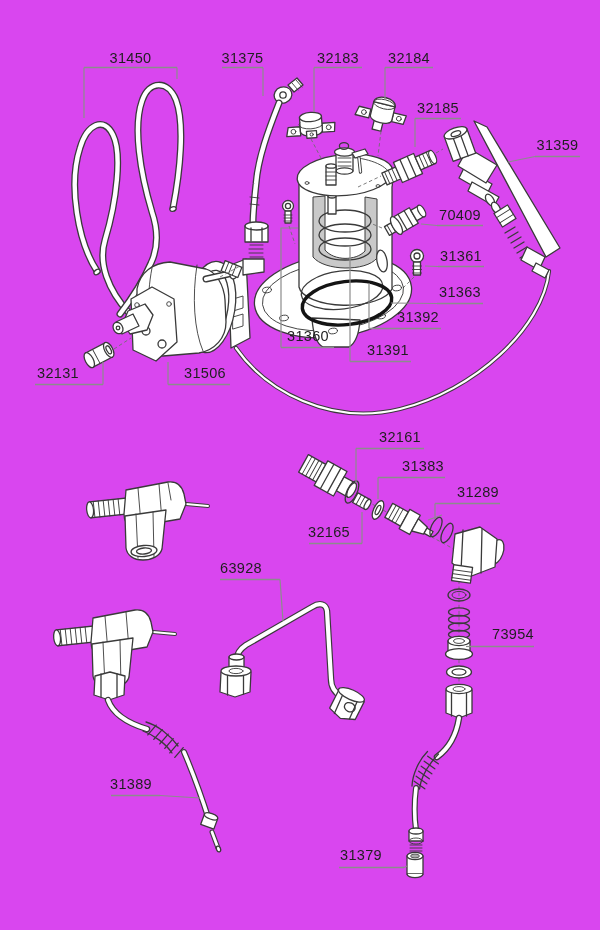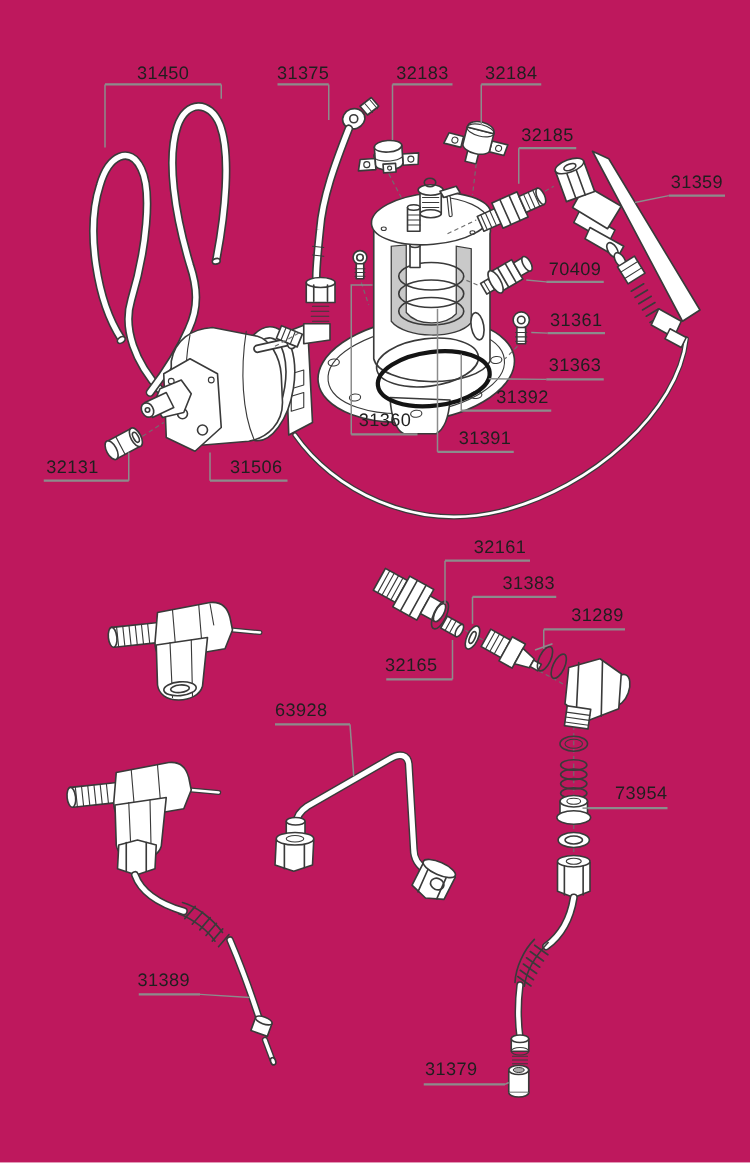--- a/index.html
+++ b/index.html
@@ -1,16 +1,16 @@
 <!DOCTYPE html>
 <html><head>
 <meta charset="utf-8">
 <style>
   html,body{margin:0;padding:0;background:#ffffff;}
-  #stage{width:600px;height:930px;background:#be185d;position:relative;overflow:hidden;}
+  #stage{width:600px;height:930px;background:#d946ef;position:relative;overflow:hidden;}
   svg{display:block;}
   .ln{stroke:#3a3a3a;fill:none;stroke-width:1.3;stroke-linecap:round;stroke-linejoin:round;}
   .thin{stroke-width:0.9;}
   .fw{fill:#ffffff;stroke:#3a3a3a;stroke-width:1.3;stroke-linejoin:round;}
   .to{stroke:#3a3a3a;fill:none;stroke-linecap:round;stroke-linejoin:round;}
   .ti{stroke:#ffffff;fill:none;stroke-linecap:round;stroke-linejoin:round;}
   .dash{stroke:#6f6f6f;fill:none;stroke-width:0.9;stroke-dasharray:3.5 2.6;}
   .gray{fill:#c9c9c9;stroke:#3a3a3a;stroke-width:1;}
   .blk{stroke:#141414;fill:none;stroke-width:3.4;}
   .lbl{font-family:"Liberation Sans",sans-serif;font-size:14.5px;fill:#1f1f1f;letter-spacing:0.3px;}

